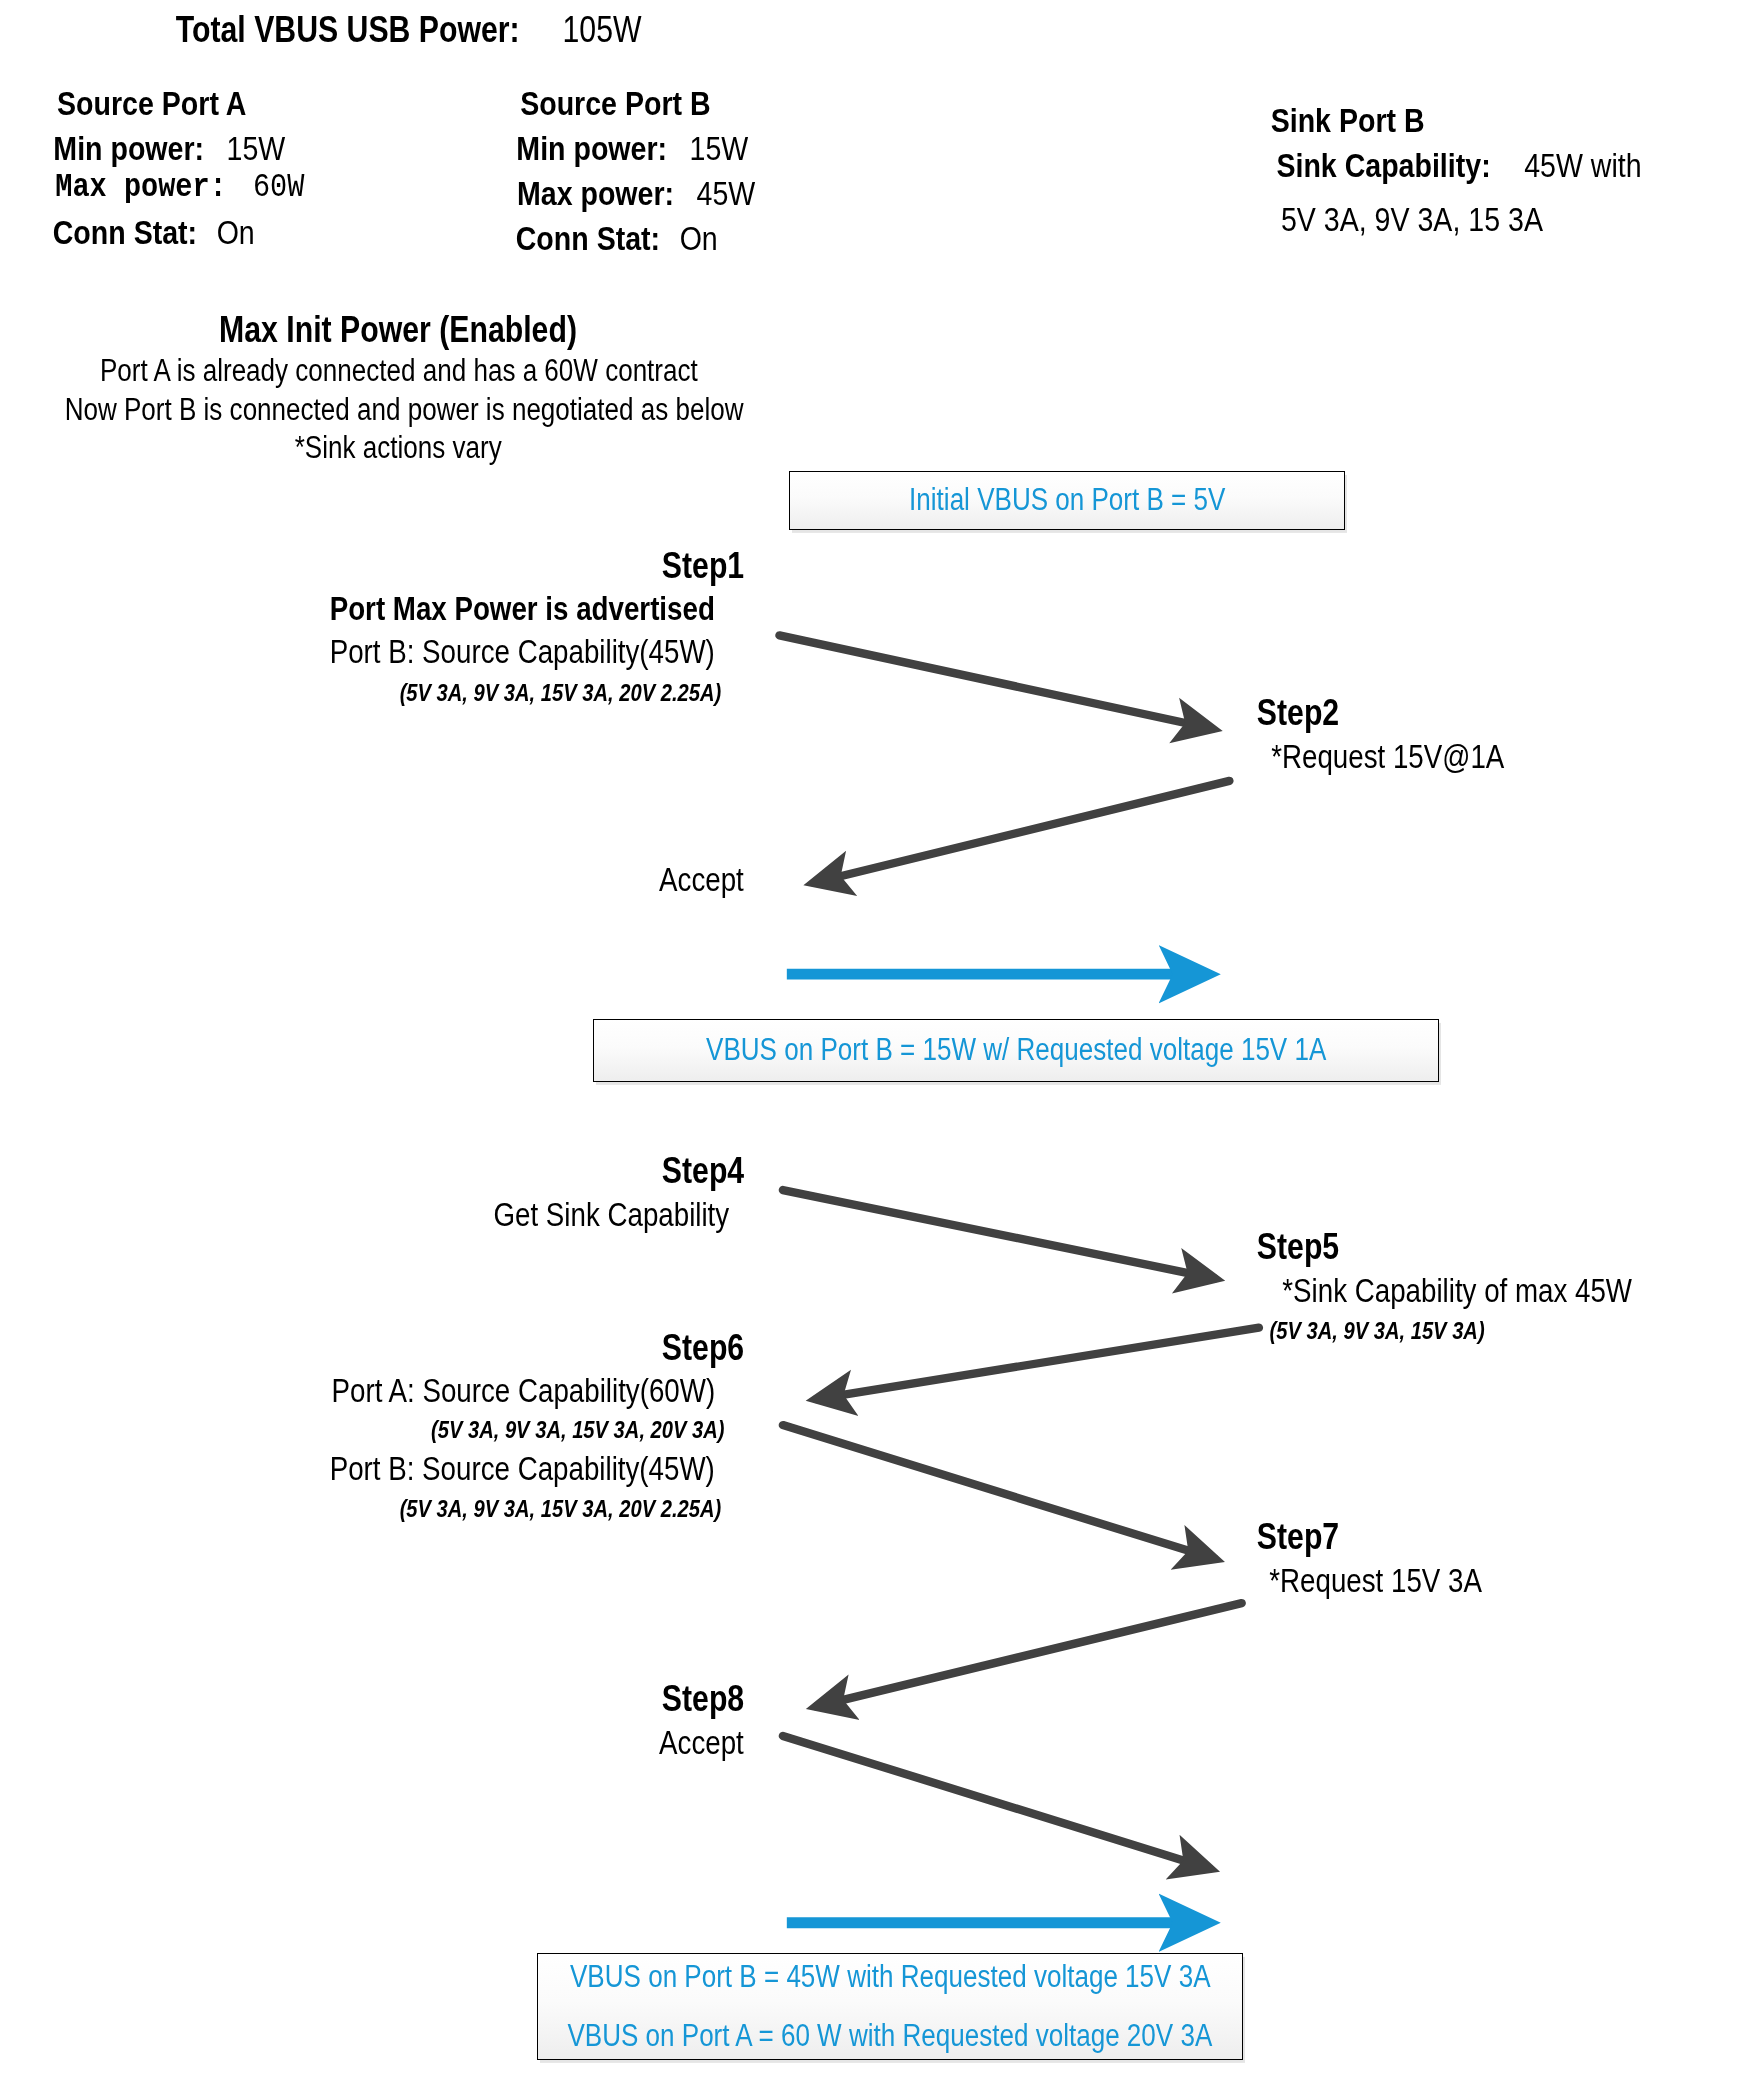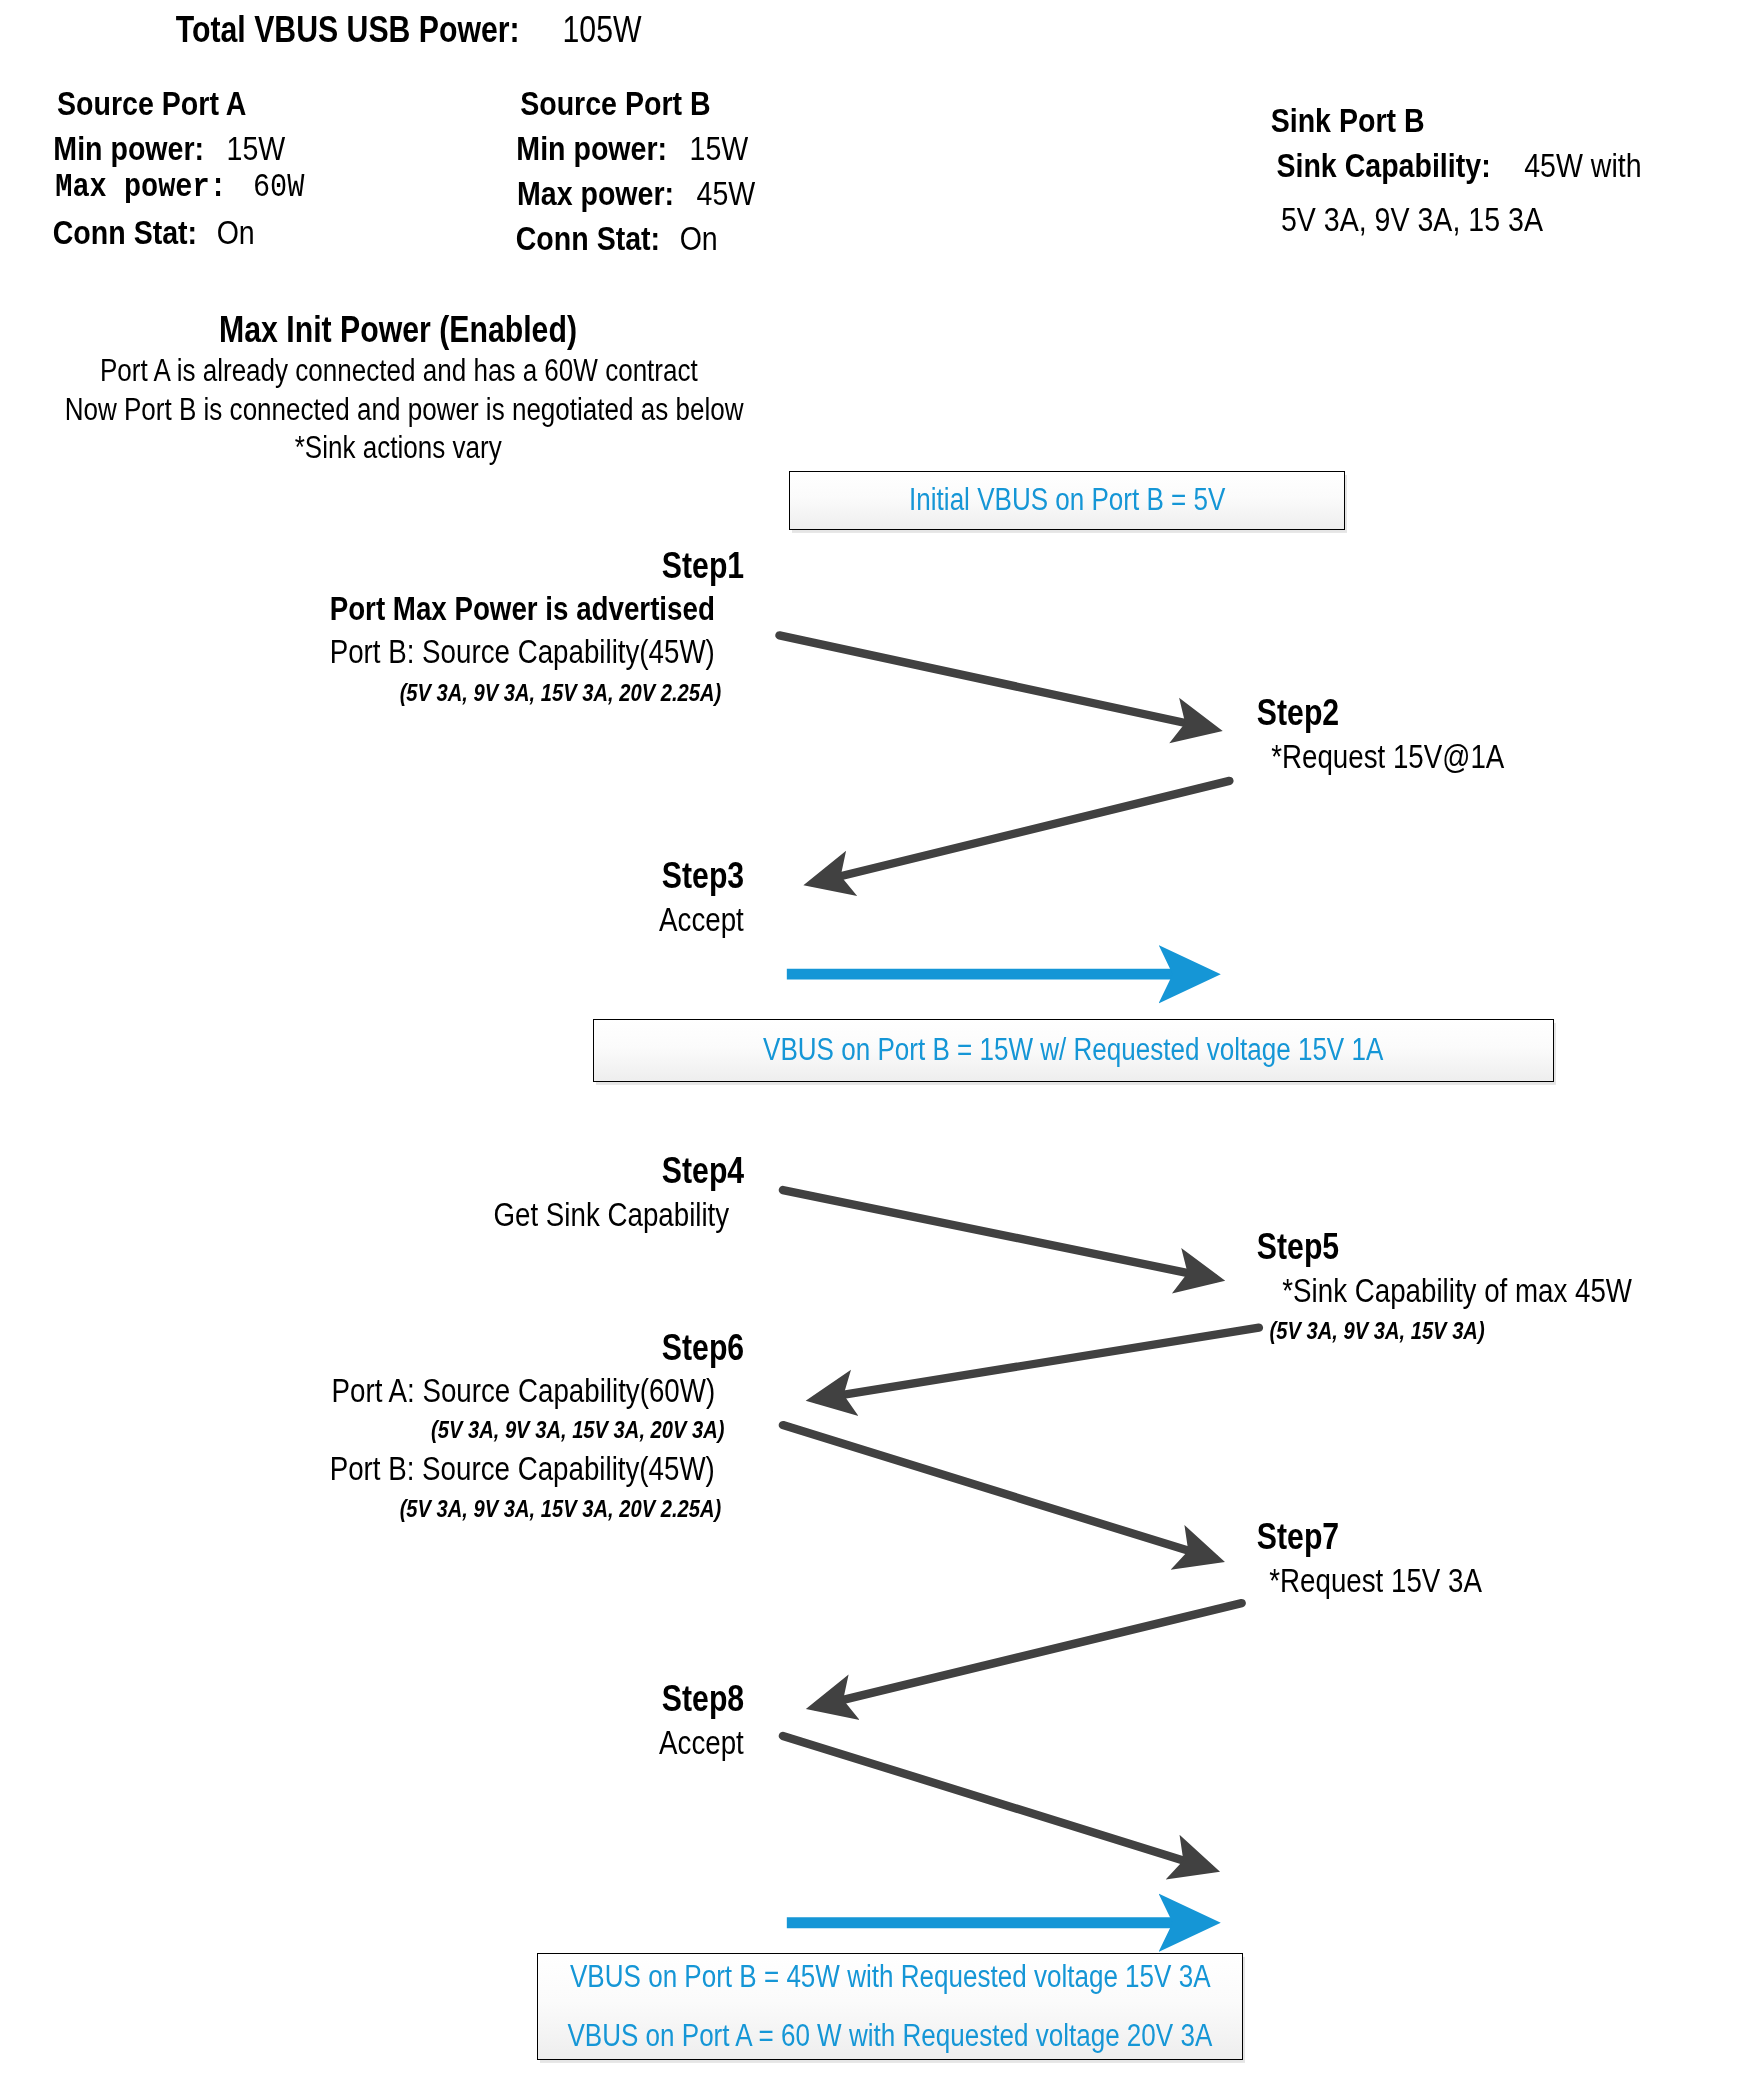--- a/index.html
+++ b/index.html
@@ -172,25 +172,24 @@
     <div style="margin-top:5.9px;"><span class="narrow s-body" style="display:inline-block;">Port B: Source Capability(45W)</span></div>
     <div style="margin-top:8.9px;"><span class="narrow s-tiny i b" style="display:inline-block;">(5V 3A, 9V 3A, 15V 3A, 20V 2.25A)</span></div>
   </div>
 
   <div class="lblock" style="left:1249px; top:693px;">
     <div><span class="narrow s-title b" style="display:inline-block;">Step2</span></div>
     <div style="margin-top:5.9px;"><span class="narrow s-body" style="display:inline-block;">*Request 15V@1A</span></div>
   </div>
 
   <div class="rblock" style="left:0px; top:856px; width:752px;">
-    <div><span class="narrow s-title b" style="display:inline-block;">Step3</span></div>
     <div style="margin-top:5.9px;"><span class="narrow s-body" style="display:inline-block;">Accept</span></div>
   </div>
 
-  <div class="callout" style="left:593px; top:1019px; width:961px; height:63px;">
+  <div class="callout" style="left:593px; top:1019px; width:846px; height:63px;">
     <span class="line narrow" style="display:inline-block;">VBUS on Port B = 15W w/ Requested voltage 15V 1A</span>
   </div>
 
   <div class="rblock" style="left:0px; top:1151px; width:752px;">
     <div><span class="narrow s-title b" style="display:inline-block;">Step4</span></div>
     <div style="margin-top:5.9px;"><span class="narrow s-body" style="display:inline-block;">Get Sink Capability</span></div>
   </div>
 
   <div class="lblock" style="left:1249px; top:1227px;">
     <div><span class="narrow s-title b" style="display:inline-block;">Step5</span></div>

